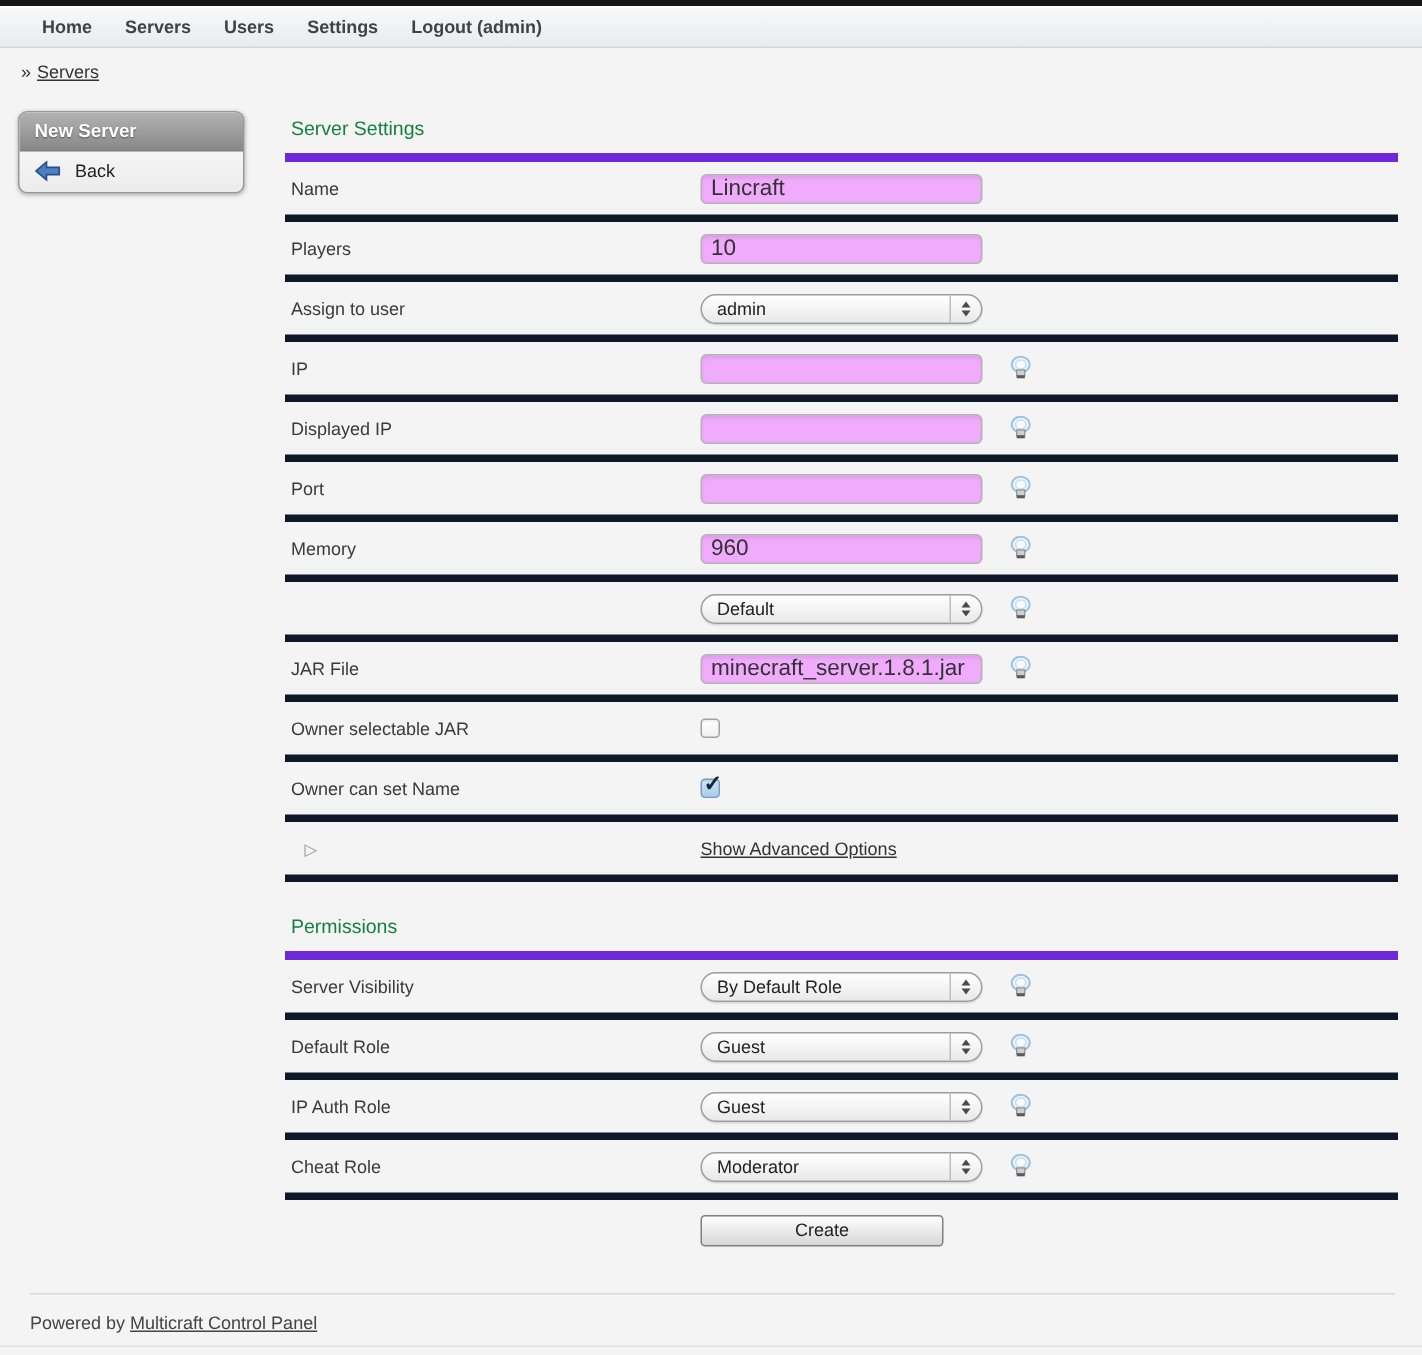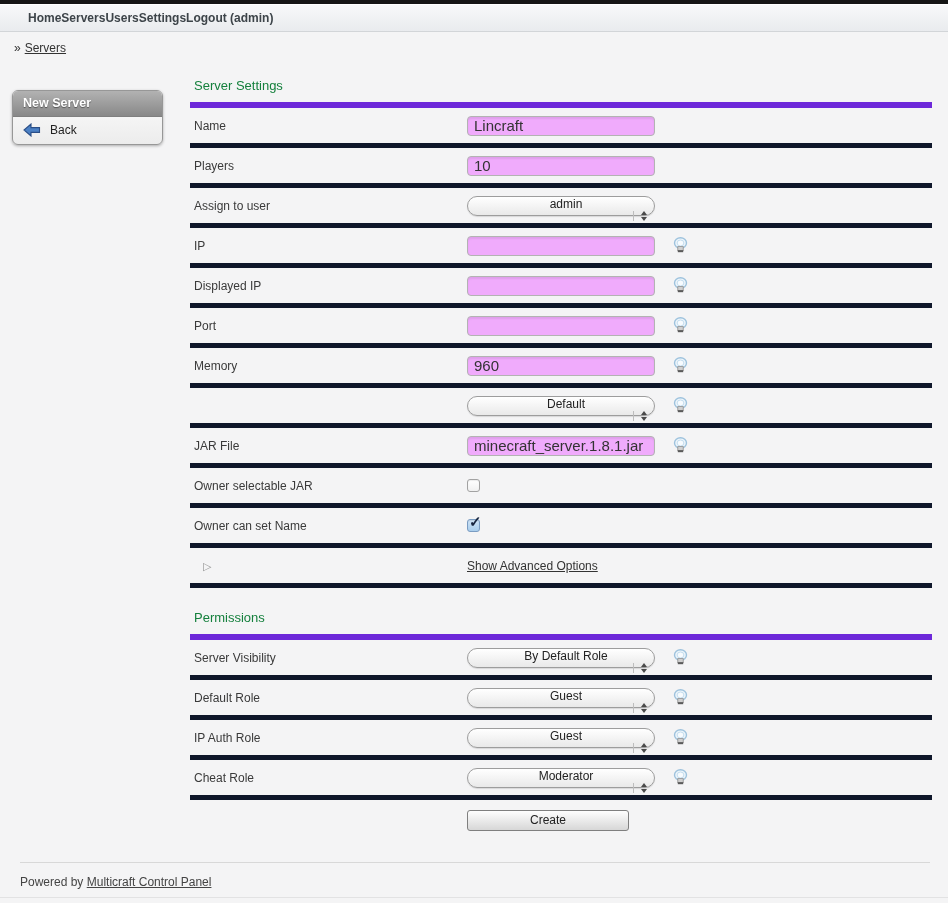--- a/index.html
+++ b/index.html
@@ -8,39 +8,39 @@
     background: #f4f4f5;
     font-family: "Liberation Sans", sans-serif;
     position: relative;
     overflow: hidden;
     color: #333;
   }
   
   .topstrip { height: 4px; background: #151515; }
   nav.mainnav {
     height: 28px;
-    display: flex; align-items: center; 
+    display: flex; align-items: center; gap: 22px;
     padding-left: 28px;
     background: linear-gradient(#f8f9fa, #e9ebee);
     border-bottom: 1px solid #d2d5d8;
     box-shadow: inset 0 1px 0 #ffffff;
   }
   nav.mainnav a {
     font-size: 12px; font-weight: bold; color: #3d4449;
     text-decoration: none; cursor: pointer;
   }
   
   .breadcrumb { padding: 9px 0 5px 14px; font-size: 12px; color: #333; }
   .breadcrumb .marker { margin-right: 4px; }
   .breadcrumb a { color: #333; text-decoration: underline; cursor: pointer; }
   
   .layout { position: relative; }
   
   .sidebar {
-    position: absolute; left: 12px; top: 16px; width: 151px;
+    position: absolute; left: 12px; top: 0; width: 151px;
     border: 1px solid #979797; border-radius: 6px;
     background: linear-gradient(#fdfdfd, #ececec);
     box-shadow: 0 1px 3px rgba(0,0,0,.3);
     overflow: hidden;
   }
   .sidebar-header {
     background: linear-gradient(#b2b2b2, #888888);
     color: #fff; font-weight: bold; font-size: 12.5px;
     padding: 5px 10px 6px;
     text-shadow: 0 1px 1px rgba(0,0,0,.45);
@@ -78,21 +78,20 @@
   }
   .select {
     width: 188px; height: 20px;
     border: 1px solid #9d9d9d; border-radius: 10px;
     background: linear-gradient(#ffffff, #e9e9e9);
     display: flex; align-items: center;
     font-size: 12px; color: #222;
     padding-left: 10px; cursor: pointer;
     box-shadow: 0 1px 1px rgba(0,0,0,.12);
     position: relative;
-    flex-direction: column;
   }
   .stepper {
     margin-left: auto; height: 100%; width: 21px;
     border-left: 1px solid #bdbdbd;
     display: flex; flex-direction: column; align-items: center; justify-content: center; gap: 2px;
   }
   .tri-up { width:0; height:0; border-left:3.5px solid transparent; border-right:3.5px solid transparent; border-bottom:4.5px solid #4a4a4a; }
   .tri-down { width:0; height:0; border-left:3.5px solid transparent; border-right:3.5px solid transparent; border-top:4.5px solid #4a4a4a; }
   .checkbox {
     display: inline-block; width: 13px; height: 13px;

